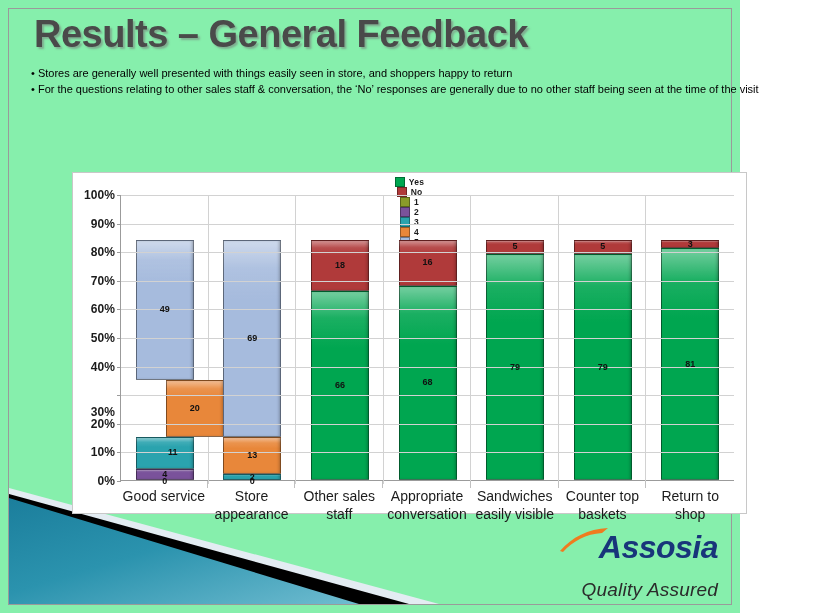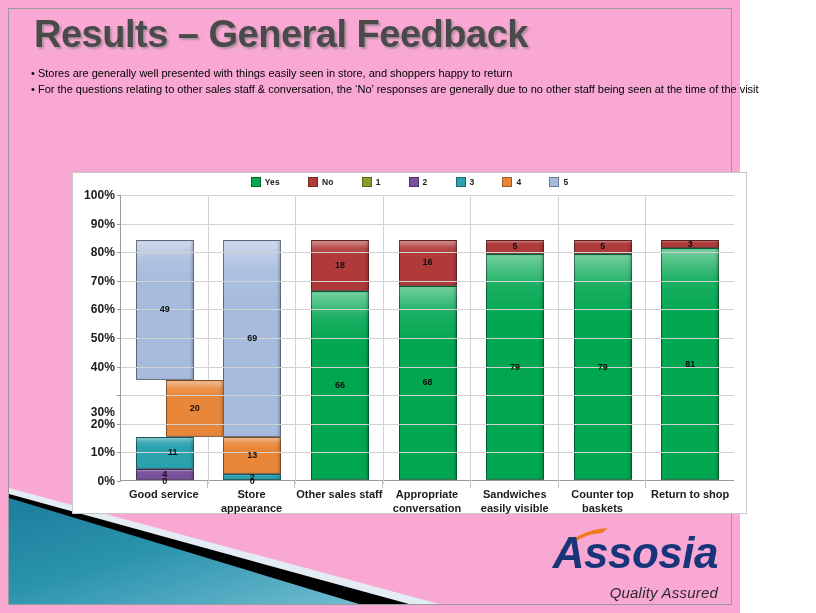--- a/index.html
+++ b/index.html
@@ -1,18 +1,18 @@
 <!DOCTYPE html>
 <html><head>
 <meta charset="utf-8">
 <style>
   html,body{margin:0;padding:0;background:#ffffff;}
   body{width:816px;height:613px;overflow:hidden;font-family:"Liberation Sans",sans-serif;}
 
-  .slide{position:relative;width:740px;height:613px;background:#f9a8d4;box-sizing:border-box;}
+  .slide{position:relative;width:740px;height:613px;background:#86efac;box-sizing:border-box;}
   .slide-border{position:absolute;left:8px;top:8px;right:8px;bottom:8px;border:1px solid #9a9a9a;box-sizing:border-box;}
 
   
   .deco{position:absolute;left:9px;bottom:9px;width:430px;height:120px;overflow:hidden;}
   .deco svg{display:block;}
 
   
   .title{
     position:absolute;left:34px;top:14px;width:720px;
     font-size:38px;font-weight:bold;color:#4a4a4a;letter-spacing:-0.5px;
@@ -24,21 +24,21 @@
   .bullets{position:absolute;left:31px;top:66px;width:760px;color:#000;}
   .bullet{font-size:11px;line-height:1.32;margin-bottom:1px;font-weight:500;}
 
   
   .chart-frame{
     position:absolute;left:72px;top:172px;width:675px;height:342px;
     background:#ffffff;border:1px solid #c8c8c8;box-sizing:border-box;
   }
 
   .legend{position:absolute;left:0;top:4px;width:100%;height:16px;}
-  .legend-row{display:flex;justify-content:center;align-items:center;gap:0px;}
+  .legend-row{display:flex;justify-content:center;align-items:center;gap:0px;flex-direction:column;}
   .legend-item{display:flex;align-items:center;margin:0 14px;}
   .legend-swatch{width:8px;height:8px;display:inline-block;margin-right:4px;border:0.5px solid rgba(0,0,0,0.35);}
   .legend-label{font-size:8.5px;font-weight:bold;color:#1b1b1b;letter-spacing:0.2px;}
 
   
   .plot-wrap{position:absolute;left:0;top:22px;right:4px;bottom:0;}
   .yaxis{position:absolute;left:6px;top:0;width:36px;height:286px;}
   .ytick{position:absolute;right:0;transform:translateY(-50%);font-size:12px;font-weight:bold;color:#1b1b1b;letter-spacing:0.1px;}
 
   .plot{
@@ -52,26 +52,26 @@
   .bars{position:absolute;left:0;top:0;right:0;bottom:0;display:flex;}
   .bar-col{flex:1 1 0;position:relative;display:flex;justify-content:center;}
   .col-sep{position:absolute;right:0;top:0;bottom:-4px;width:0;border-right:1px solid #d2d2d2;}
   .bar{position:absolute;bottom:0;width:58px;}
   .seg{position:relative;width:100%;box-sizing:border-box;display:flex;align-items:center;justify-content:center;}
   .seg-label{font-size:9px;font-weight:bold;color:#111;line-height:1;position:relative;z-index:3;}
 
   .xaxis{position:absolute;left:47px;right:8px;top:288px;height:44px;display:flex;}
   .xcell{flex:1 1 0;position:relative;text-align:center;padding-top:5px;}
   .xcell .sep{position:absolute;right:0;top:-2px;height:7px;width:0;border-right:1px solid #c0c0c0;}
-  .xlabel{font-size:11px;font-weight:bold;color:#1b1b1b;line-height:1.25;}
+  .xlabel{font-size:14px;font-weight:normal;color:#1b1b1b;line-height:1.25;}
 
   
   .logo{position:absolute;right:22px;bottom:16px;width:170px;height:66px;}
-  .logo-main{position:relative;font-size:44px;font-weight:bold;font-style:italic;color:#18357a;letter-spacing:-0.5px;line-height:1;text-align:right;}
-  .logo-sub{font-size:15px;font-style:italic;color:#2b2b2b;text-align:right;margin-top:9px;letter-spacing:0.2px;}
+  .logo-main{position:relative;font-size:32px;font-weight:bold;font-style:italic;color:#18357a;letter-spacing:-0.5px;line-height:1;text-align:right;}
+  .logo-sub{font-size:19px;font-style:italic;color:#2b2b2b;text-align:right;margin-top:16px;letter-spacing:0.2px;}
   .swoosh{position:absolute;left:10px;top:-4px;width:54px;height:26px;}
 </style>
 </head>
 <body>
 
 <div class="slide">
   <div class="slide-border"></div>
 
   <div class="deco">
     <svg width="430" height="120" viewBox="0 0 430 120">

